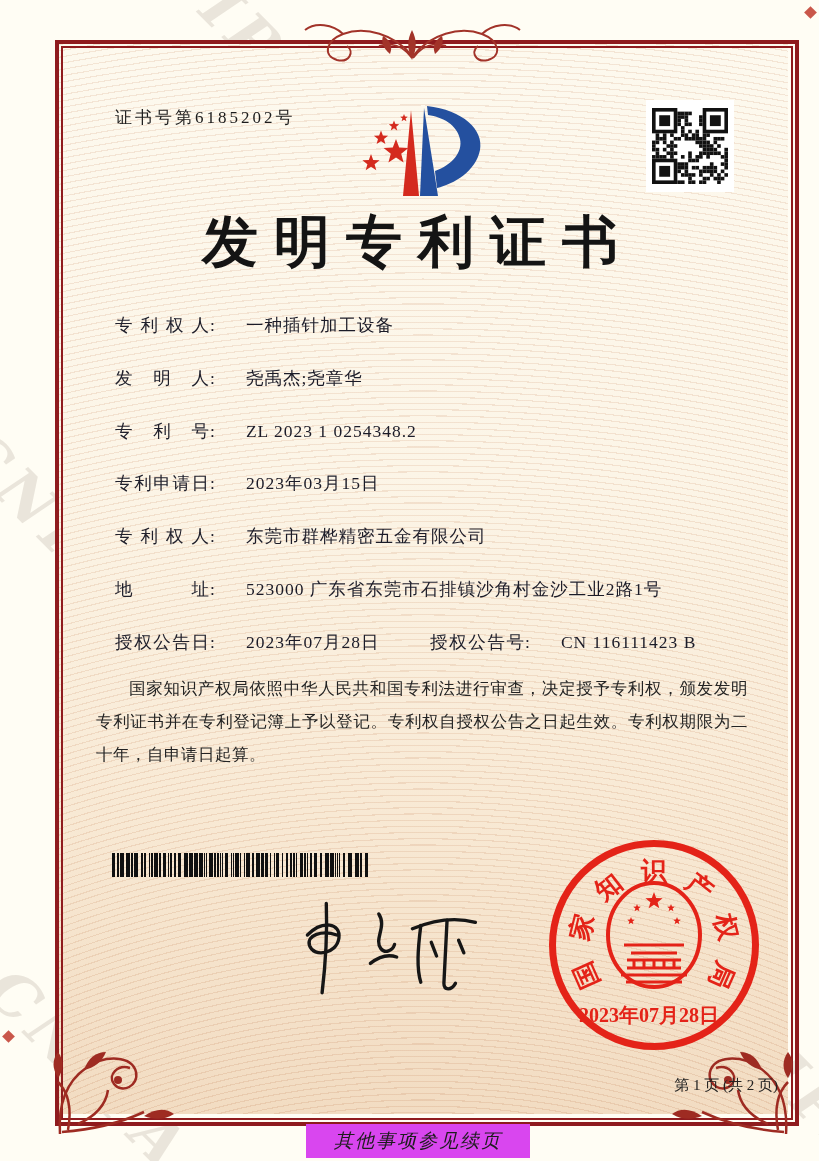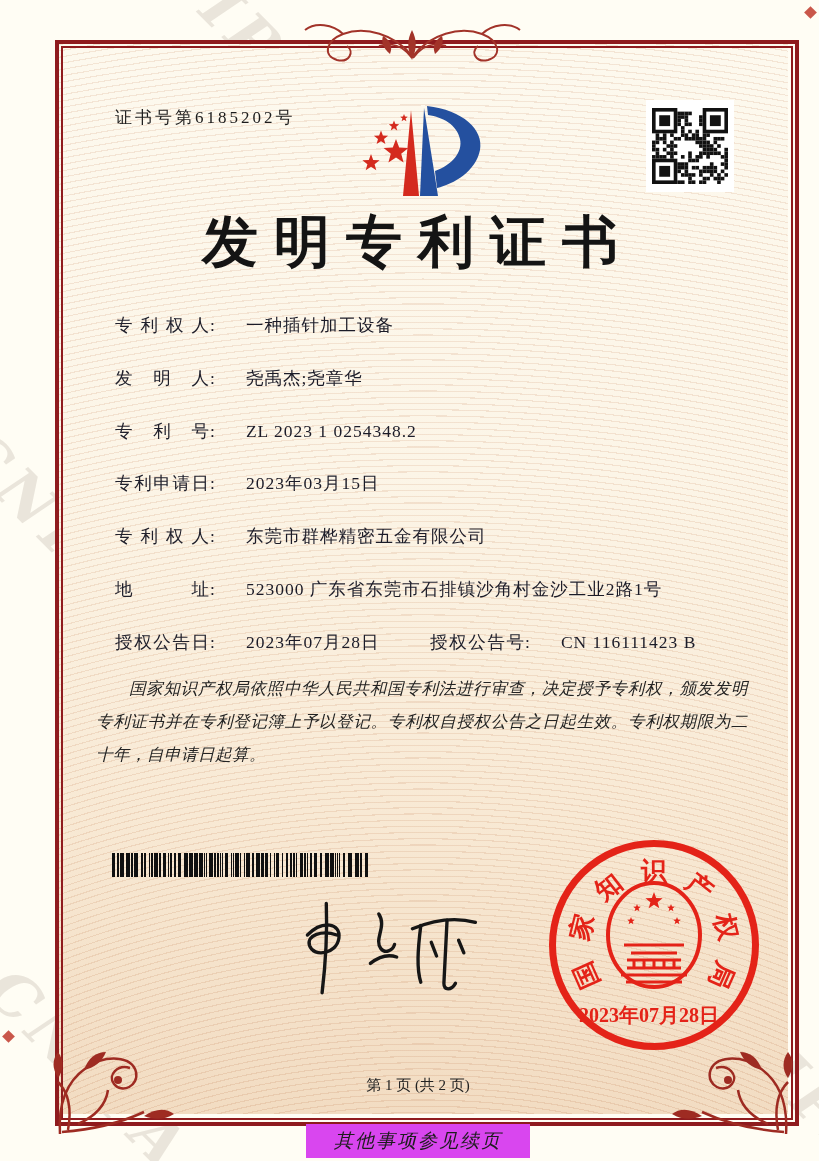--- a/index.html
+++ b/index.html
@@ -36,38 +36,38 @@
       font-weight:600;letter-spacing:16px;color:#141414;}
 
   .field-row{position:absolute;left:115px;width:660px;font-size:17.5px;color:#1b1b28;white-space:nowrap;}
   .flabel{display:inline-block;width:94px;text-align:justify;text-align-last:justify;color:#20202c;}
   .fcolon{display:inline-block;margin-left:1px;}
   .fvalue{margin-left:31px;letter-spacing:1px;}
   .fgroup2{position:absolute;left:315px;top:0;}
   .fgroup2 .flabel{width:94px;}
 
   .para{position:absolute;left:96px;width:652px;font-size:16.5px;line-height:33px;color:var(--kai);
-      font-style:italic;text-indent:2em;text-align:justify;letter-spacing:0.5px;}
+      text-indent:2em;text-align:justify;letter-spacing:0.5px;}
 
   .barcode{position:absolute;left:110px;top:853px;}
 
   .officer{position:absolute;left:115px;top:918px;font-family:"Liberation Sans","DejaVu Sans",sans-serif;
       font-size:20px;color:#111;letter-spacing:2px;}
   .officer div{margin-bottom:15px;}
   .signature{position:absolute;left:278px;top:893px;}
 
   .seal{position:absolute;left:549px;top:840px;width:196px;height:196px;border:7px solid var(--seal-red);
       border-radius:50%;z-index:4;}
   .seal-char{position:absolute;left:50%;top:50%;font-size:26px;font-weight:bold;color:var(--seal-red);
       font-family:"Liberation Serif",serif;}
   .seal-emblem{position:absolute;left:50%;top:45%;transform:translate(-50%,-50%);}
   .seal-date{position:absolute;left:-10px;right:0;bottom:14px;text-align:center;font-size:20px;font-weight:bold;
       color:var(--seal-red);letter-spacing:0px;white-space:nowrap;}
 
-  .page-info{position:absolute;left:58px;top:1076px;width:720px;text-align:center;font-size:15px;color:#222;}
+  .page-info{position:absolute;left:58px;top:1076px;width:720px;text-align:right;font-size:15px;color:#222;}
 
   .note{position:absolute;left:58px;top:1124px;width:720px;text-align:center;}
   .note span{display:inline-block;background:#d946ef;padding:4px 28px;font-size:19px;font-style:italic;
       color:#1d1d1d;letter-spacing:2px;}
 
   .ornament{position:absolute;z-index:2;}
   .diamond{position:absolute;width:9px;height:9px;background:#c0392b;transform:rotate(45deg);z-index:2;opacity:.85;}
 </style>
 </head>
 <body>

